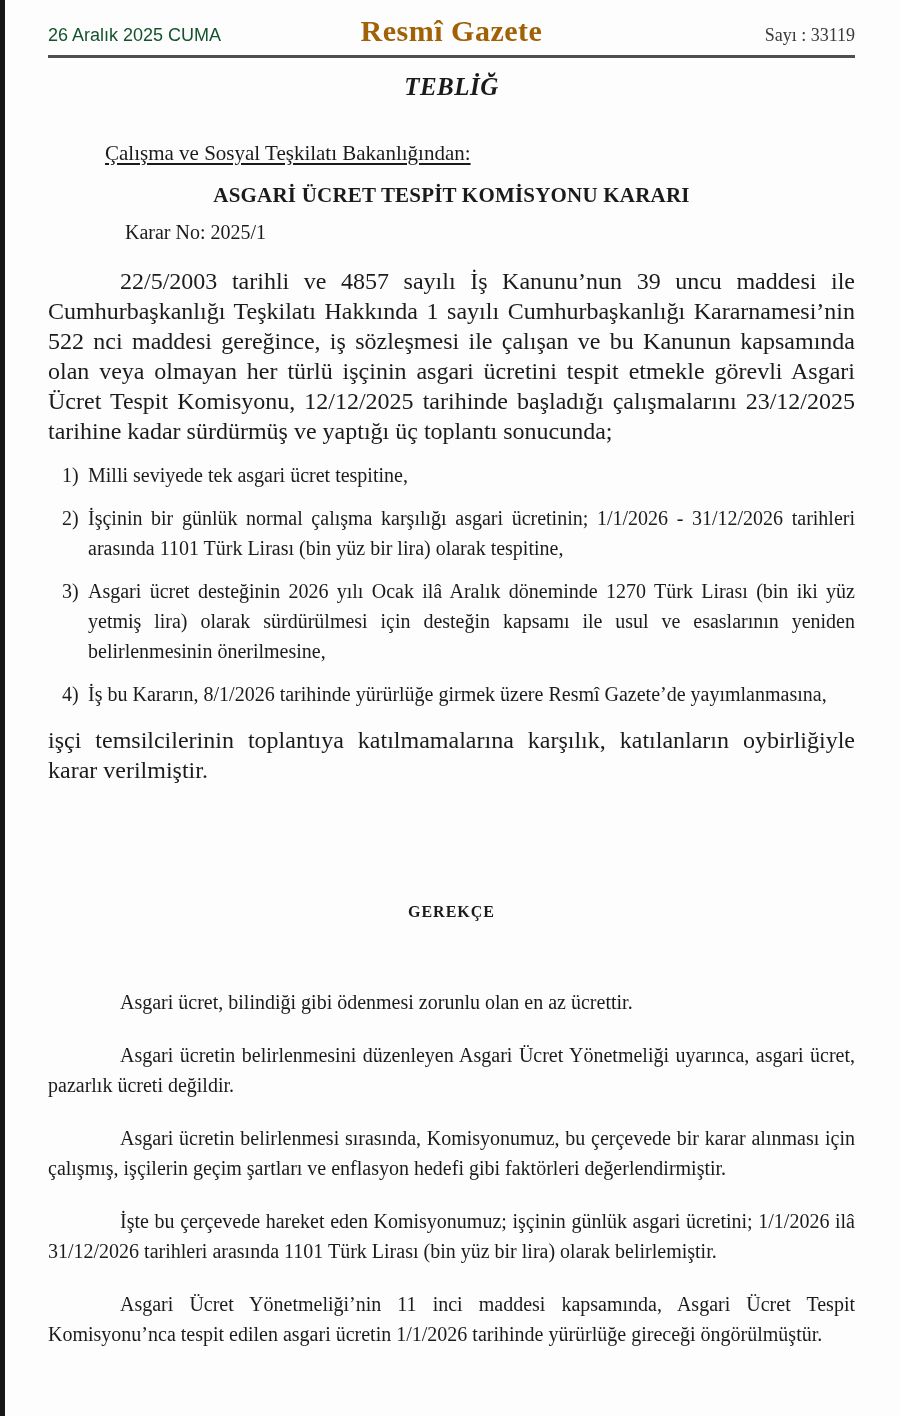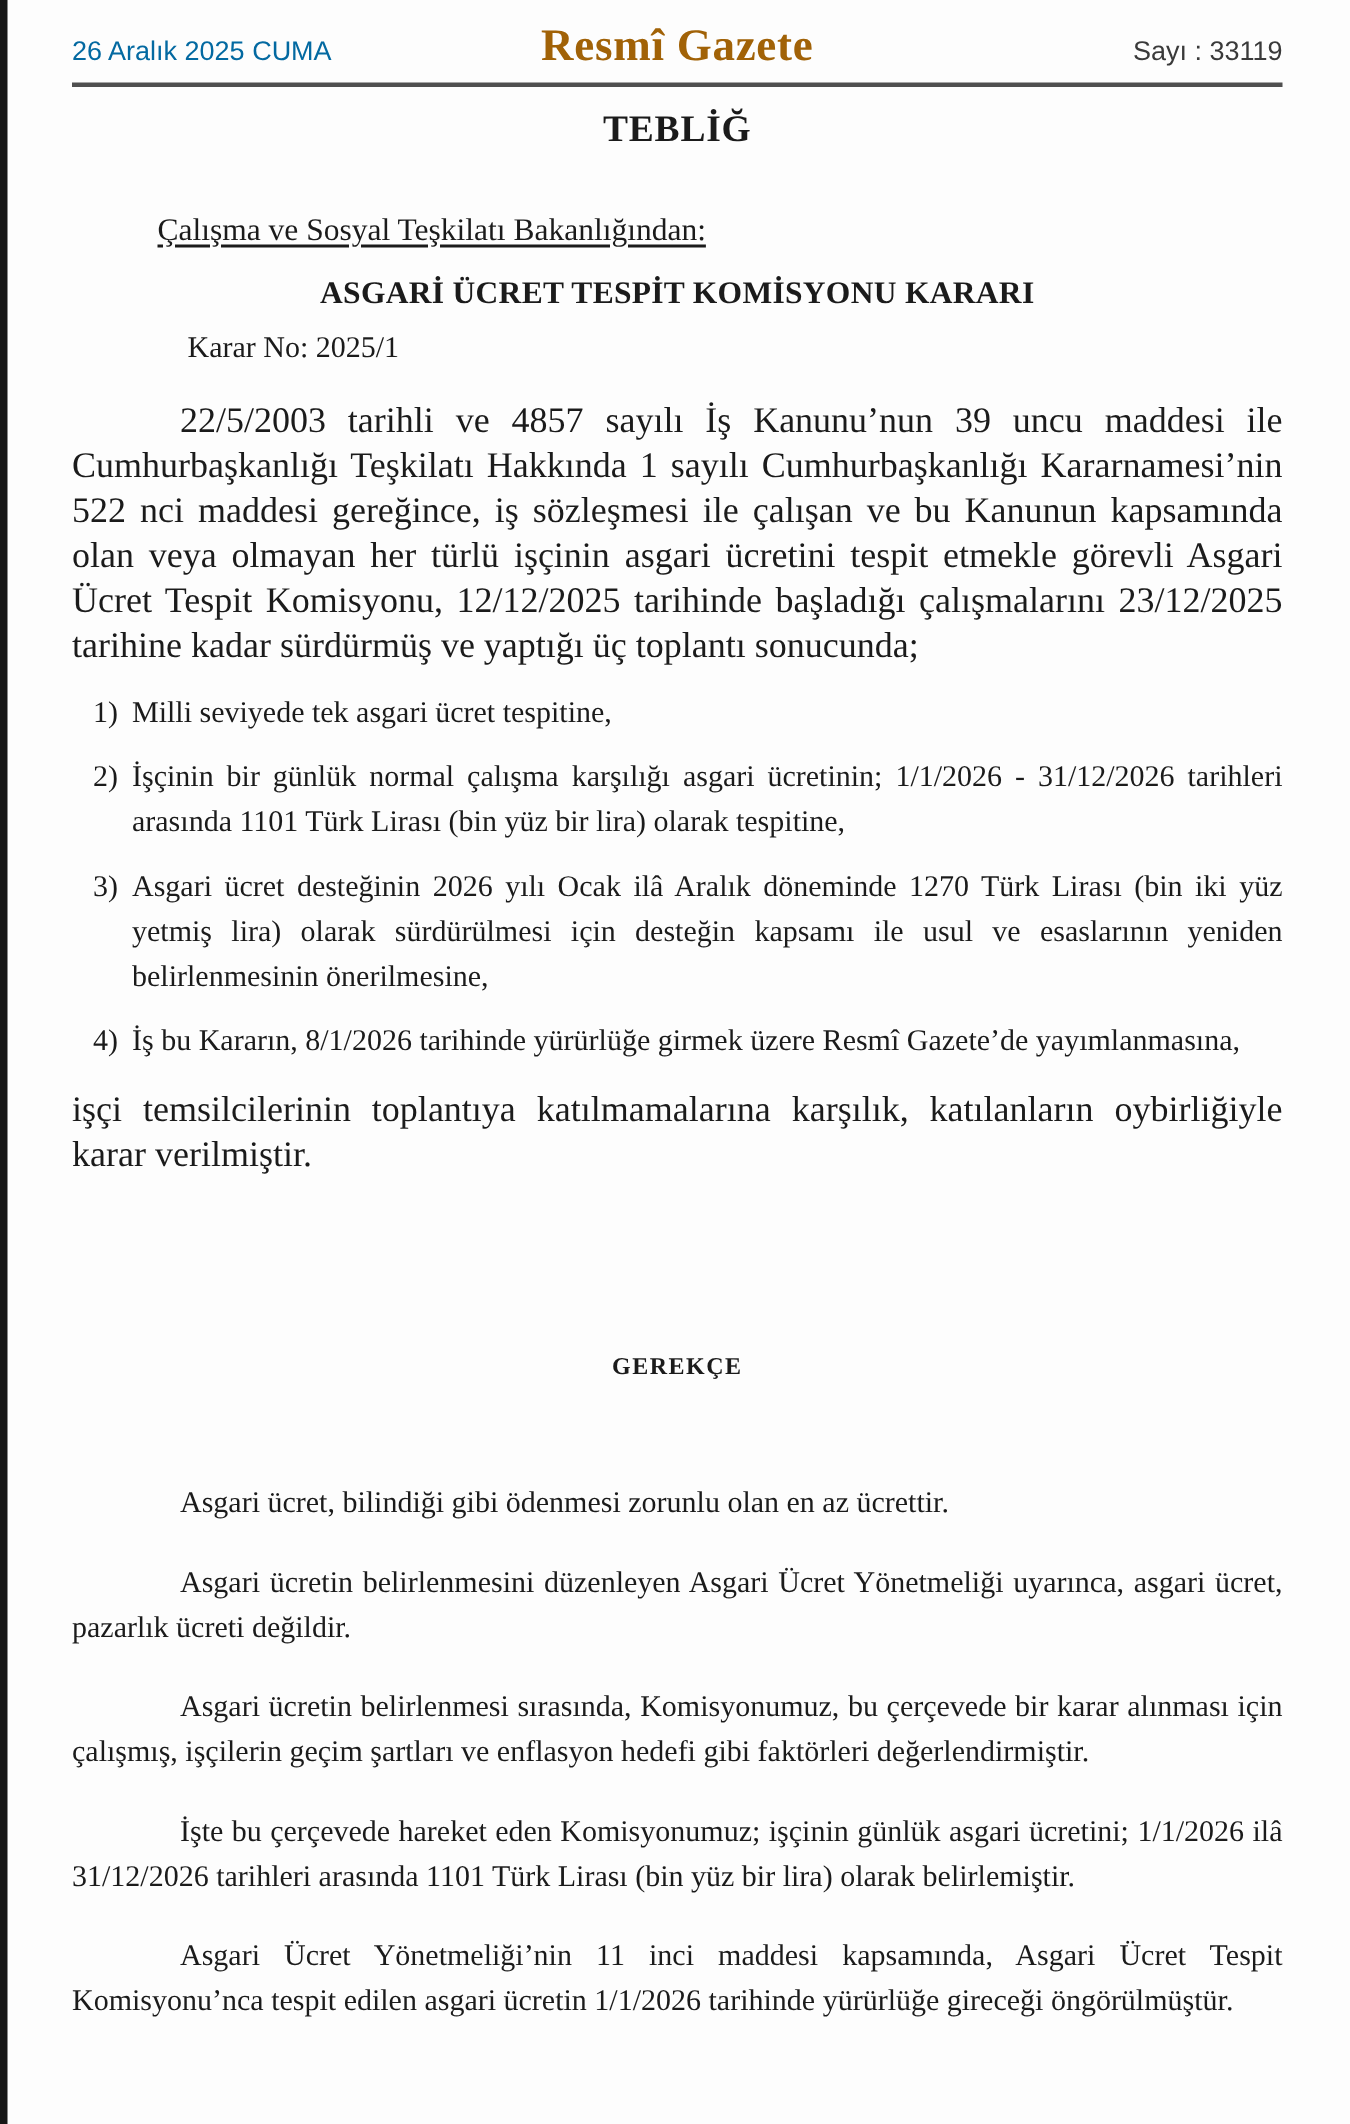--- a/index.html
+++ b/index.html
@@ -23,51 +23,52 @@
     padding: 14px 45px 0 48px;
   }
   .masthead-row {
     display: flex;
     align-items: baseline;
   }
   .date {
     width: 230px;
     font-family: "Liberation Sans", sans-serif;
     font-size: 18px;
-    color: #0369a1;
+    color: #14532d;
     white-space: nowrap;
   }
   .masthead {
     flex: 1;
     text-align: center;
     font-family: "Liberation Serif", serif;
     font-weight: bold;
     font-size: 30px;
     color: #a16207;
     letter-spacing: 0.5px;
   }
   .issue {
     width: 230px;
     text-align: right;
-    font-family: Liberation Sans, sans-serif;
+    font-family: Liberation Serif, serif;
     font-size: 18px;
     color: #3a3a3a;
     white-space: nowrap;
   }
   .rule {
     height: 3px;
     background: #4f4f4f;
     margin-top: 7px;
   }
   .teblig-title {
     text-align: center;
     font-weight: bold;
     font-size: 25px;
     margin-top: 15px;
     letter-spacing: 0.5px;
+    font-style: italic;
   }
   .ministry-heading {
     margin: 40px 0 0 57px;
     font-size: 21px;
     text-decoration: underline;
     text-underline-offset: 3px;
   }
   .decision-title {
     text-align: center;
     font-weight: bold;

